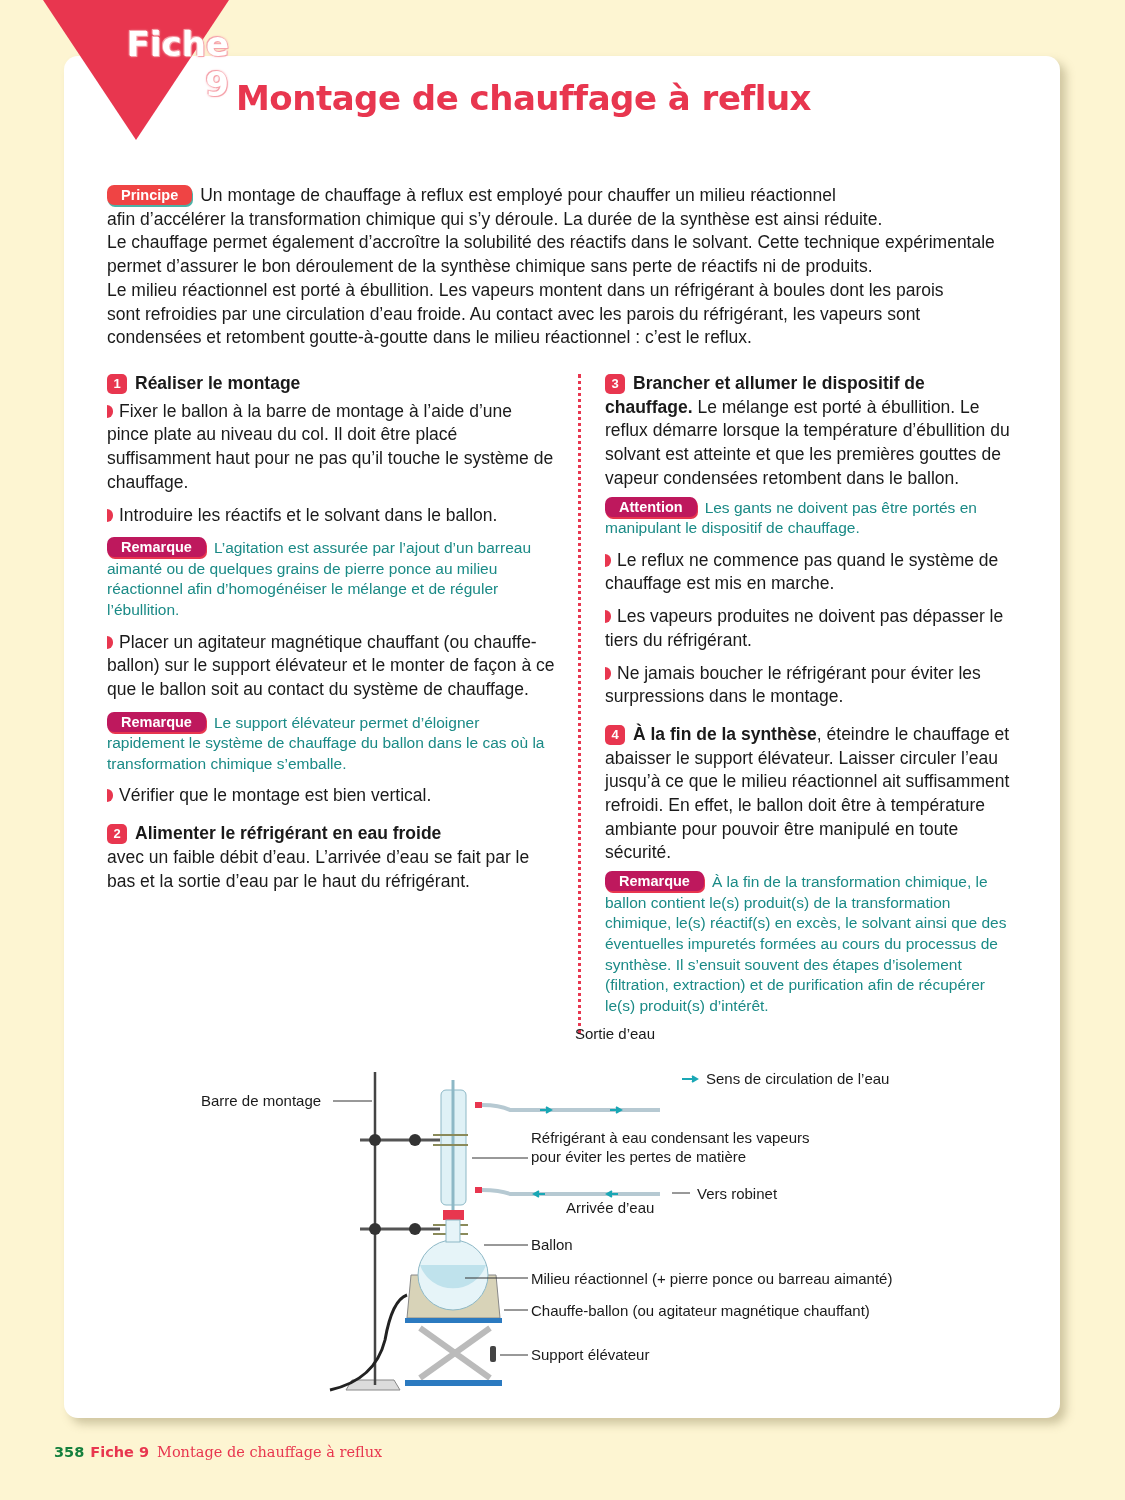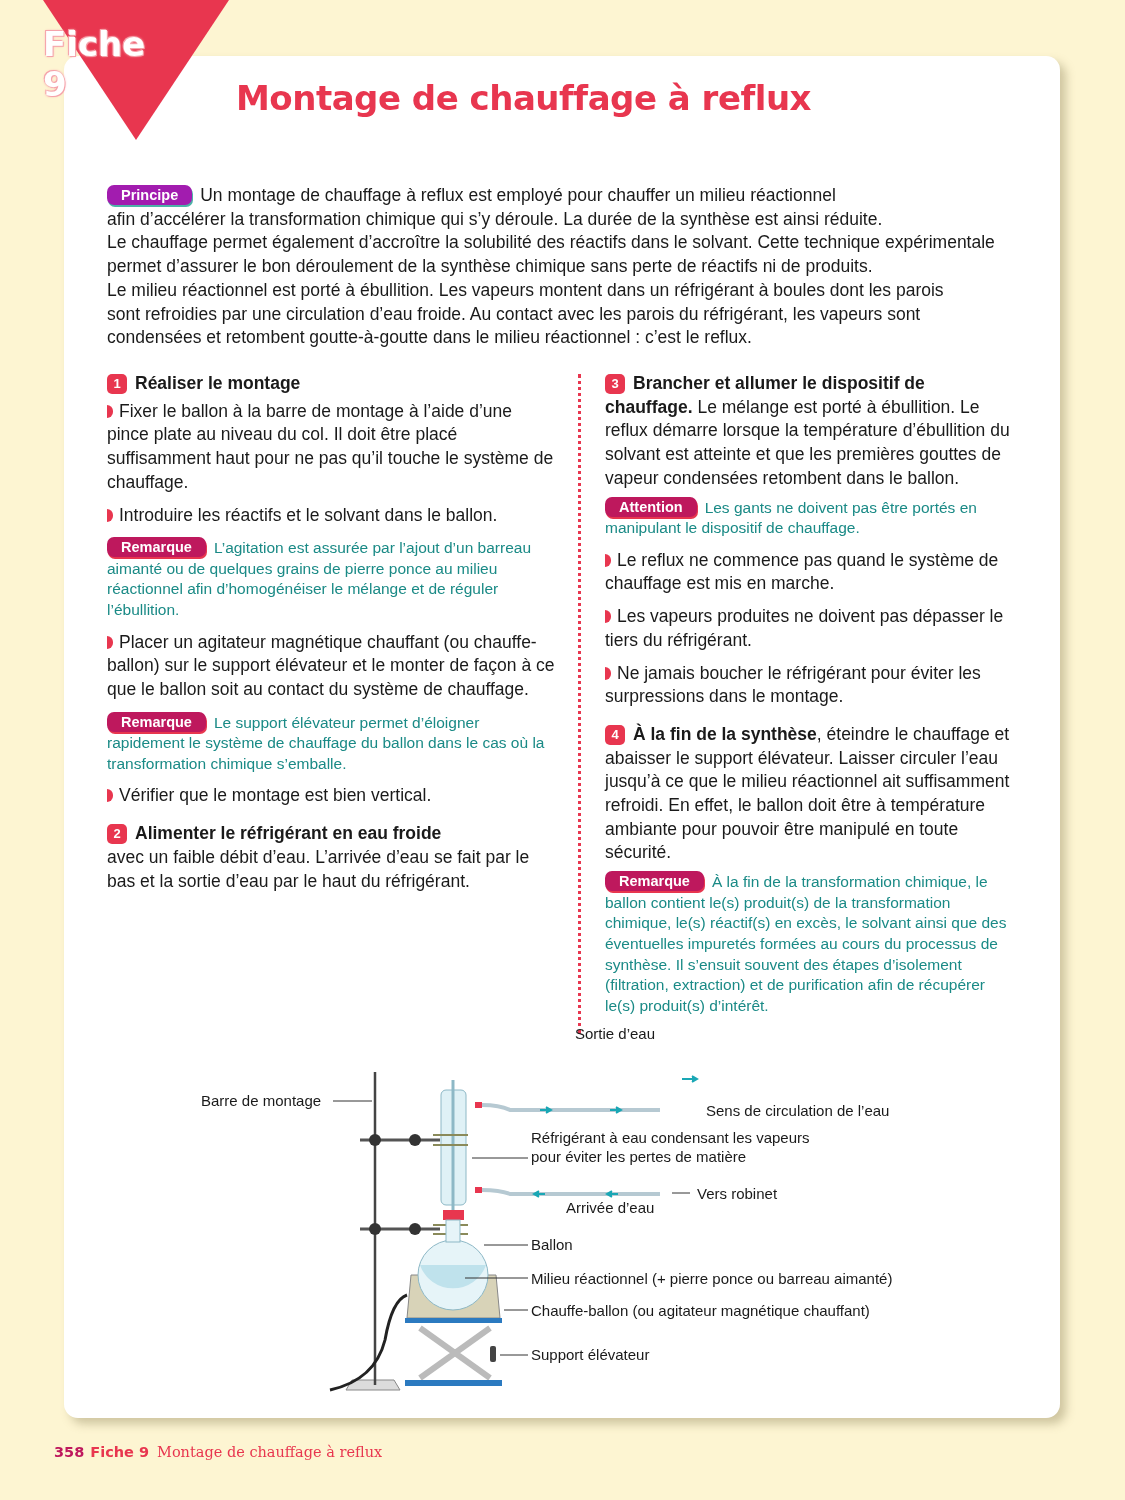--- a/index.html
+++ b/index.html
@@ -11,38 +11,38 @@
     position:absolute; left:64px; top:56px; width:996px; height:1362px;
     background:#fff; border-radius:14px;
     box-shadow: 6px 6px 10px rgba(150,140,100,0.45);
   }
   .fiche-tri {
     position:absolute; left:43px; top:0; width:0; height:0;
     border-left:93px solid transparent; border-right:93px solid transparent;
     border-top:140px solid #e8364f; z-index:3;
   }
   .fiche-label {
-    position:absolute; left:43px; top:24px; width:186px; text-align:left; z-index:4;
+    position:absolute; left:43px; top:24px; width:186px; text-align:right; z-index:4;
     font-family:"DejaVu Sans", sans-serif; font-weight:bold; color:#fff; line-height:40px;
     text-shadow: 0 0 2px #f5a3ab, 0 0 3px #f5a3ab, 1px 1px 0 #f5a3ab, -1px -1px 0 #f5a3ab;
   }
   .fiche-label .w { font-size:34px; display:block; }
   .fiche-label .n { font-size:34px; display:block; }
   .title {
     position:absolute; left:236px; top:78px; font-size:34px; font-weight:bold; color:#e8364f;
     font-family:"DejaVu Sans", sans-serif; letter-spacing:-0.5px;
   }
   .intro {
     position:absolute; left:107px; top:184px; width:900px; font-size:17.5px; line-height:23.7px;
   }
   .pill {
     display:inline-block; color:#fff; font-weight:bold; font-size:14.5px; line-height:20px;
     padding:0 14px; border-radius:7px; margin-right:8px; vertical-align:1px;
   }
-  .pill.red { background:#a21caf; box-shadow: 1px 2px 0 #4cb3a7; }
+  .pill.red { background:#ef4444; box-shadow: 1px 2px 0 #4cb3a7; }
   .pill.teal { background:#be185d; box-shadow: 1px 2px 0 #e8364f; }
   .col { position:absolute; font-size:17.5px; line-height:23.7px; }
   .col-left { left:107px; top:372px; width:450px; }
   .col-right { left:605px; top:372px; width:410px; }
   .divider {
     position:absolute; left:578px; top:374px; height:660px; width:0;
     border-left:3px dotted #e8364f;
   }
   .step-h { font-weight:bold; }
   .badge {
@@ -52,21 +52,21 @@
   .p { margin:0; }
   .gap { margin-top:9px; }
   .bullet::before {
     content:""; display:inline-block; width:6px; height:13px; background:#e8364f;
     border-radius:0 8px 8px 0; margin-right:6px; vertical-align:-1px;
   }
   .note { color:#1a8a86; font-size:15.5px; line-height:20.6px; margin-top:10px; margin-bottom:10px; }
   .footer {
     position:absolute; left:54px; top:1444px; font-size:14.5px; font-family:"DejaVu Serif", serif;
   }
-  .footer .pg { font-weight:bold; color:#be185d; font-family:"DejaVu Sans", sans-serif; margin-right:6px; }
+  .footer .pg { font-weight:bold; color:#15803d; font-family:"DejaVu Sans", sans-serif; margin-right:6px; }
   .footer .fn { font-weight:bold; color:#e8364f; margin-right:8px; font-family:"DejaVu Sans", sans-serif; }
   .footer .ft { color:#e8364f; }
   .diagram { position:absolute; left:0; top:0; width:1125px; height:1500px; pointer-events:none; }
   .dlabel { position:absolute; font-size:15px; line-height:19px; color:#1a1a1a; white-space:nowrap; }
 </style>
 </head>
 <body>
 
 <div class="card"></div>
 
@@ -161,21 +161,21 @@
   <line x1="484" y1="1245" x2="528" y2="1245" stroke="#333"></line>
   <line x1="465" y1="1278" x2="528" y2="1278" stroke="#333"></line>
   <line x1="504" y1="1310" x2="528" y2="1310" stroke="#333"></line>
   <line x1="500" y1="1355" x2="528" y2="1355" stroke="#333"></line>
   <line x1="672" y1="1193" x2="690" y2="1193" stroke="#333"></line>
   <path d="M 682 1079 l 14 0 M 692 1076 l 5 3 l -5 3" stroke="#1aa7b5" stroke-width="2" fill="#1aa7b5"></path>
 </svg>
 
 <div class="dlabel" style="left:201px; top:1091px;">Barre de montage</div>
 <div class="dlabel" style="left:575px; top:1024px;">Sortie d’eau</div>
-<div class="dlabel" style="left:706px; top:1069px;margin-top:32px;">Sens de circulation de l’eau</div>
+<div class="dlabel" style="left:706px; top:1069px;">Sens de circulation de l’eau</div>
 <div class="dlabel" style="left:531px; top:1128px;">Réfrigérant à eau condensant les vapeurs</div>
 <div class="dlabel" style="left:531px; top:1147px;">pour éviter les pertes de matière</div>
 <div class="dlabel" style="left:697px; top:1184px;">Vers robinet</div>
 <div class="dlabel" style="left:566px; top:1198px;">Arrivée d’eau</div>
 <div class="dlabel" style="left:531px; top:1235px;">Ballon</div>
 <div class="dlabel" style="left:531px; top:1269px;">Milieu réactionnel (+ pierre ponce ou barreau aimanté)</div>
 <div class="dlabel" style="left:531px; top:1301px;">Chauffe-ballon (ou agitateur magnétique chauffant)</div>
 <div class="dlabel" style="left:531px; top:1345px;">Support élévateur</div>
 
 <div class="footer">

